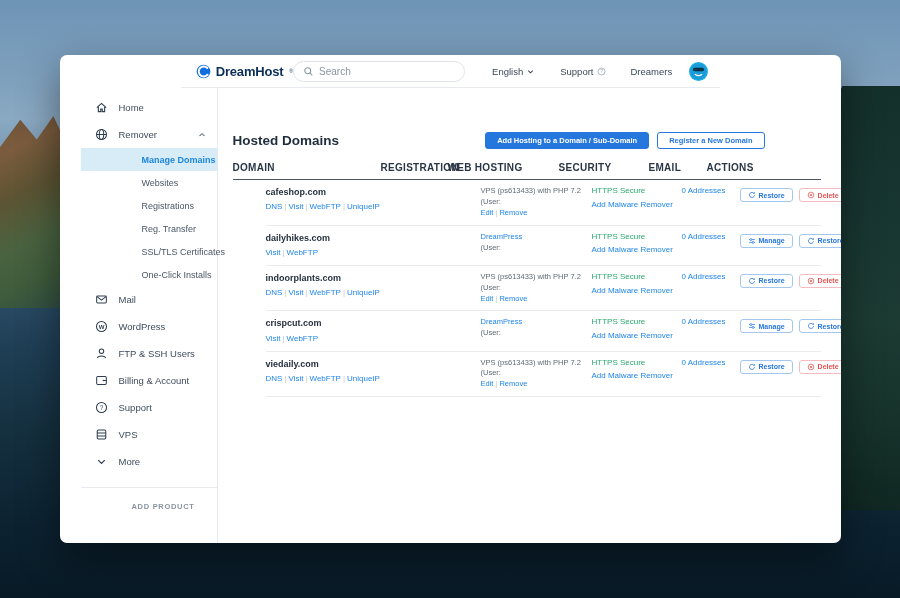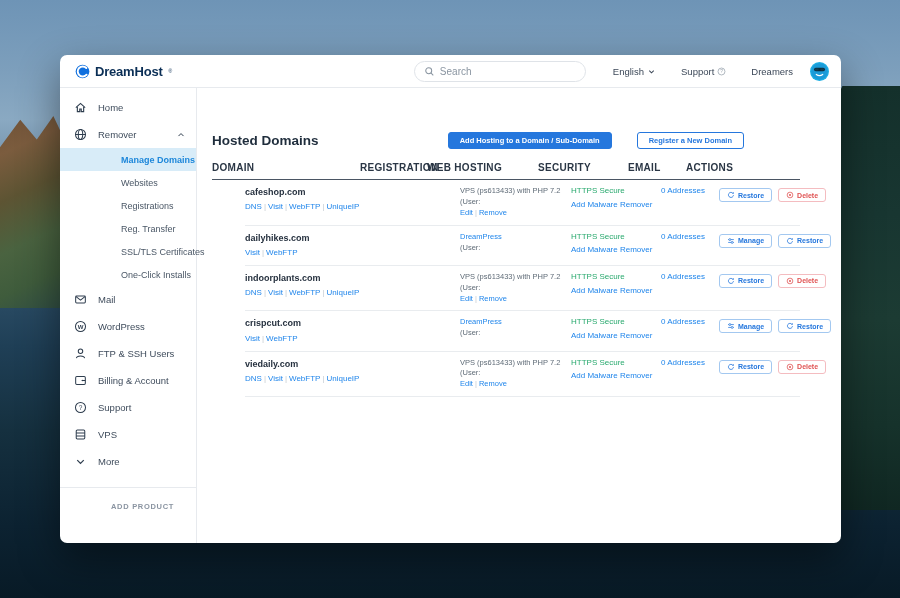--- a/index.html
+++ b/index.html
@@ -24,21 +24,21 @@
         #4a6340 60%,#3f5c3c 78%,#2c4a47 100%);
       clip-path:polygon(0 18%,22% 4%,40% 14%,58% 2%,78% 22%,100% 38%,100% 100%,0 100%);}
   .mtn-right{position:absolute;right:0;top:86px;width:72px;height:424px;
       background:linear-gradient(180deg,#14302b 0%,#183631 30%,#1c3b33 55%,
         #16322b 80%,#102722 100%);
       clip-path:polygon(20% 0,100% 0,100% 100%,0 100%,0 7%);}
 
   
   .window{position:absolute;left:60px;top:55px;width:781px;height:488px;
       background:#fff;border-radius:7px;box-shadow:0 16px 42px rgba(0,0,0,.45);
-      display:flex;flex-direction:column;overflow:hidden;}
+      display:flex;flex-direction:column;overflow:hidden;align-items:center;}
 
   
   .topbar{height:33px;flex:0 0 33px;display:flex;align-items:center;
       padding:0 12px 0 15px;border-bottom:1px solid #e7eaee;}
   .logo{display:flex;align-items:center;gap:5px;}
   .logo .mark svg{width:15px;height:15px;display:block;}
   .logo-text{font-size:13px;font-weight:bold;color:var(--navy);letter-spacing:-.2px;}
   .tm{font-size:5px;color:var(--navy);vertical-align:top;margin-left:1px;}
   .search-box{margin-left:auto;width:172px;height:21px;border:1px solid #dfe3e8;
       border-radius:11px;display:flex;align-items:center;padding:0 9px;
@@ -72,21 +72,21 @@
       font-size:9px;color:#4a5766;cursor:pointer;white-space:nowrap;}
   .side-sub.active{background:var(--active-bg);color:#1d87da;font-weight:bold;}
   .side-divider{border-top:1px solid #e7eaee;margin-top:12px;}
   .add-product{padding:14px 0 0 15px;font-size:7.5px;font-weight:bold;
       letter-spacing:.7px;color:#8a94a1;cursor:pointer;margin-left:36px;}
 
   
   .content{flex:1;padding:44px 0 0 15px;min-width:0;}
   .content-head{display:flex;align-items:center;width:532px;}
   .page-title{margin:0;font-size:13.5px;font-weight:bold;color:#1f2d3c;}
-  .head-btns{margin-left:auto;display:flex;gap:25px;}
+  .head-btns{margin-left:auto;display:flex;gap:8px;}
   .btn{font-family:inherit;font-size:7.5px;font-weight:bold;border-radius:3px;
       padding:0 11px;height:17px;display:inline-flex;align-items:center;
       justify-content:center;cursor:pointer;white-space:nowrap;}
   .btn-primary{background:var(--accent);border:1px solid var(--accent);color:#fff;}
   .btn-outline{background:#fff;border:1px solid var(--accent);color:var(--accent);}
 
   
   .table{width:588px;margin-top:13px;font-size:8px;}
   .t-head,.t-row{display:grid;grid-template-columns:148px 67px 111px 90px 58px 114px;}
   .t-head{padding-bottom:6px;border-bottom:1.5px solid #4a5563;}

